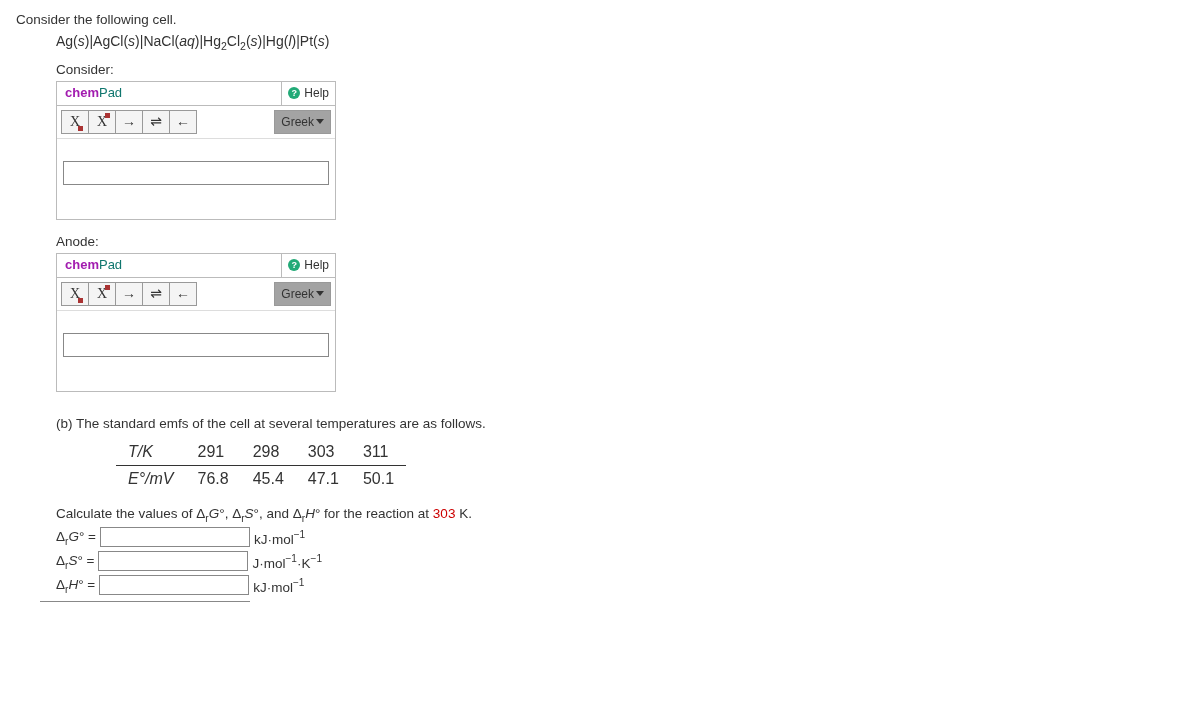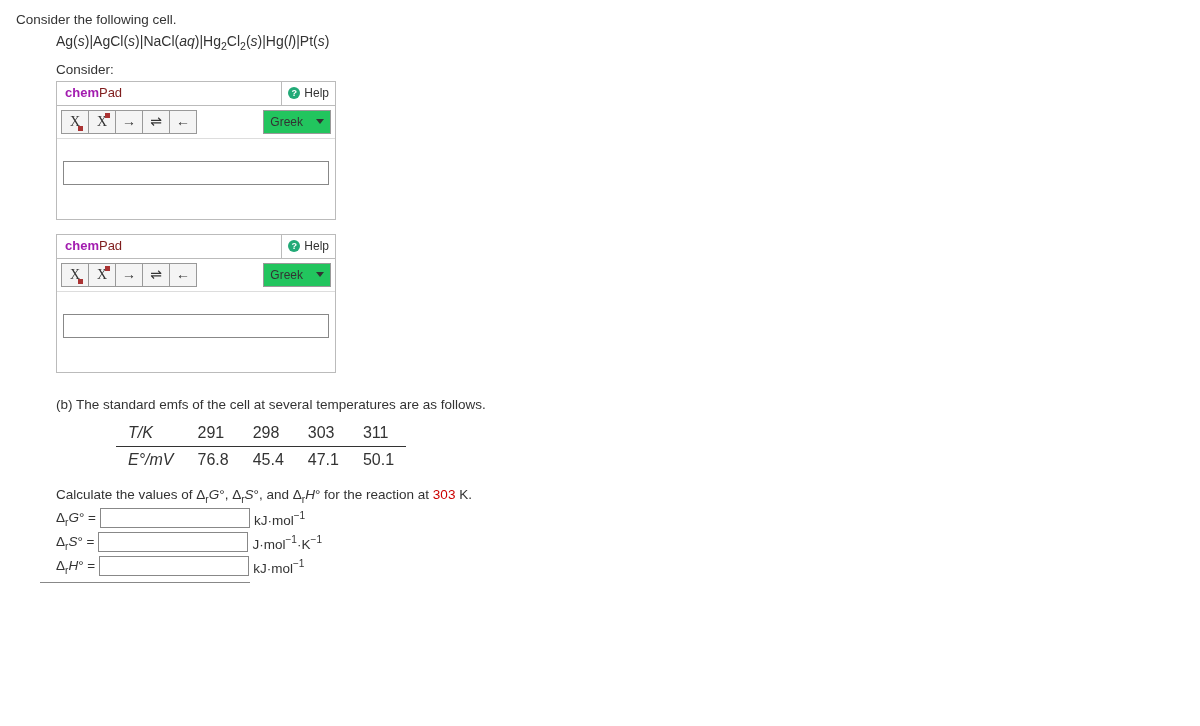--- a/index.html
+++ b/index.html
@@ -33,21 +33,21 @@
     border-bottom: 1px solid #bbb;
     height: 24px;
     align-items: stretch;
   }
   .chempad-title {
     font-weight: bold;
     color: #333;
     padding: 3px 8px;
     font-size: 13px;
   }
-  .chempad-title .pad { color: #7f1d1d; font-weight: normal; }
+  .chempad-title .pad { color: #0f766e; font-weight: normal; }
   .chempad-title .chem { color: #a21caf; font-weight: bold; }
   .help-btn {
     border-left: 1px solid #bbb;
     display: flex;
     align-items: center;
     gap: 4px;
     padding: 0 6px;
     font-size: 12px;
     cursor: pointer;
   }
@@ -75,25 +75,25 @@
     justify-content: center;
     font-family: "Times New Roman", serif;
     font-size: 14px;
     cursor: pointer;
     position: relative;
   }
   .sub-marker { position:absolute; bottom:2px; right:5px; width:5px; height:5px; background:#a33; }
   .sup-marker { position:absolute; top:2px; right:5px; width:5px; height:5px; background:#a33; }
   .greek-btn {
     border: 1px solid #999;
-    background: #22c55e;
+    background: #a3a3a3;
     height: 24px;
     padding: 0 6px;
     font-size: 12px;
-    display:flex; align-items:center; gap:13px;
+    display:flex; align-items:center; gap:2px;
     cursor:pointer;
   }
   .caret-down {
     width:0; height:0;
     border-left:4px solid transparent;
     border-right:4px solid transparent;
     border-top:5px solid #333;
   }
   .chempad-body {
     height: 80px;
@@ -174,20 +174,21 @@
       <div class="greek-btn">
         <span>Greek</span>
         <span class="caret-down"></span>
       </div>
     </div>
     <div class="chempad-body">
       <input class="chempad-input" type="text" style="">
     </div>
   </div>
 
+  <div class="sublabel">Anode:</div>
 
   <div class="chempad">
     <div class="chempad-header">
       <div class="chempad-title">
         <span class="chem">chem</span><span class="pad">Pad</span>
       </div>
       <div class="help-btn">
         <span class="help-icon">?</span>
         <span>Help</span>
       </div>

